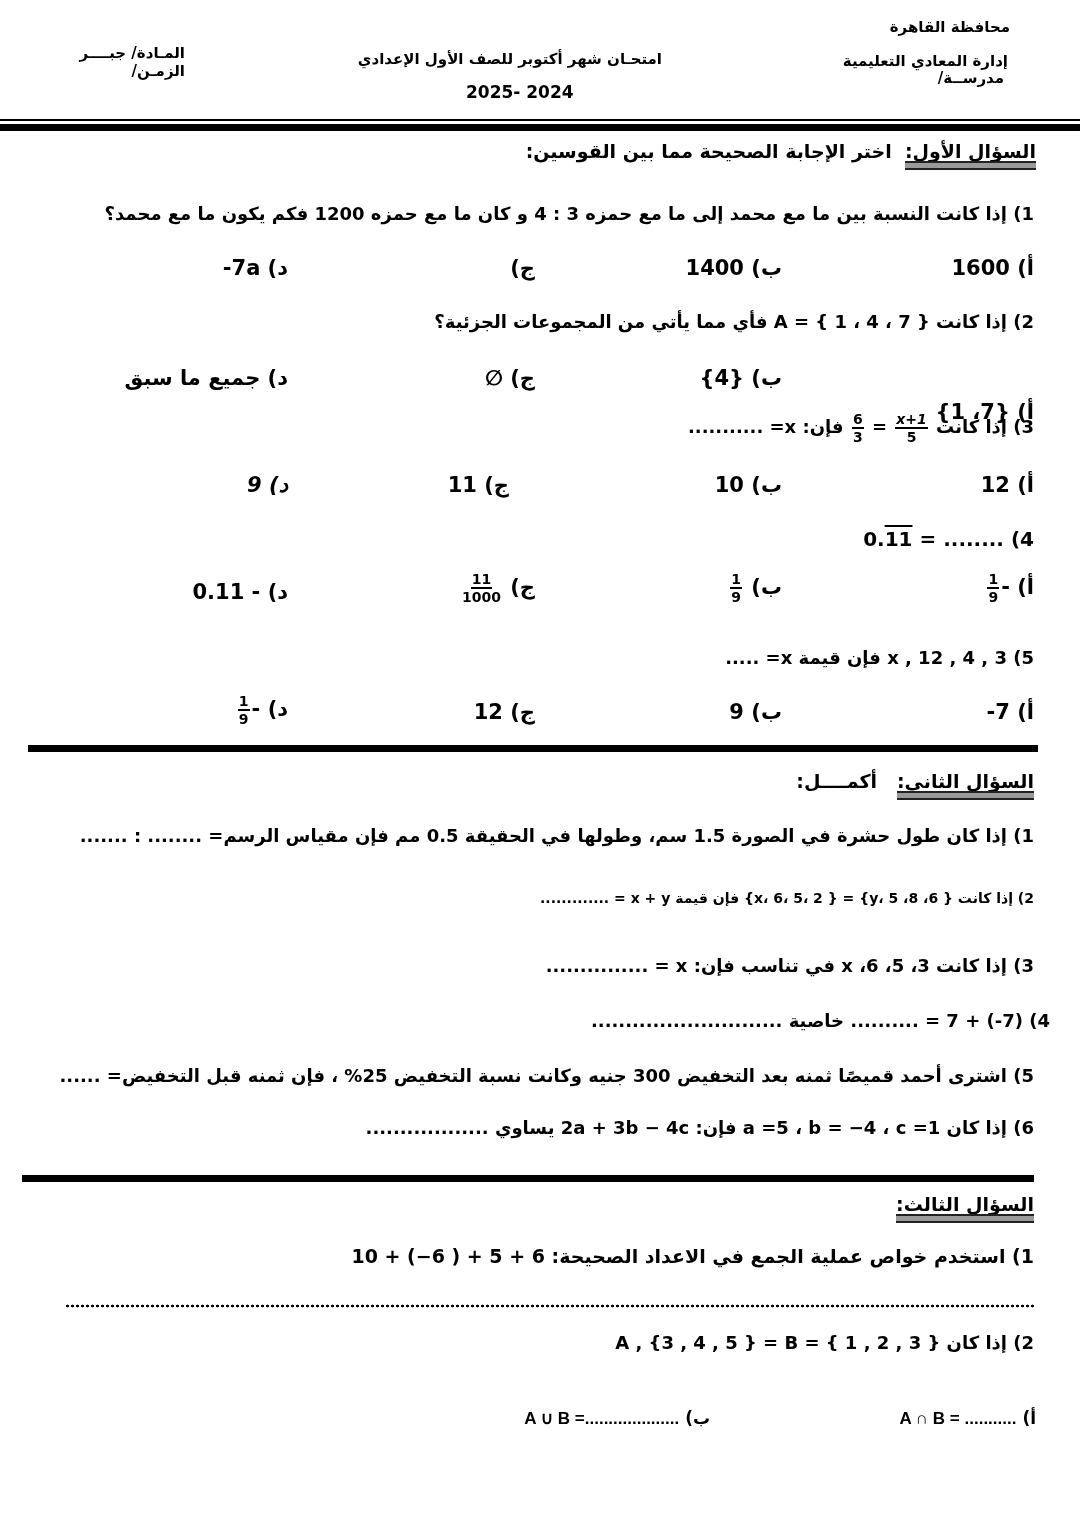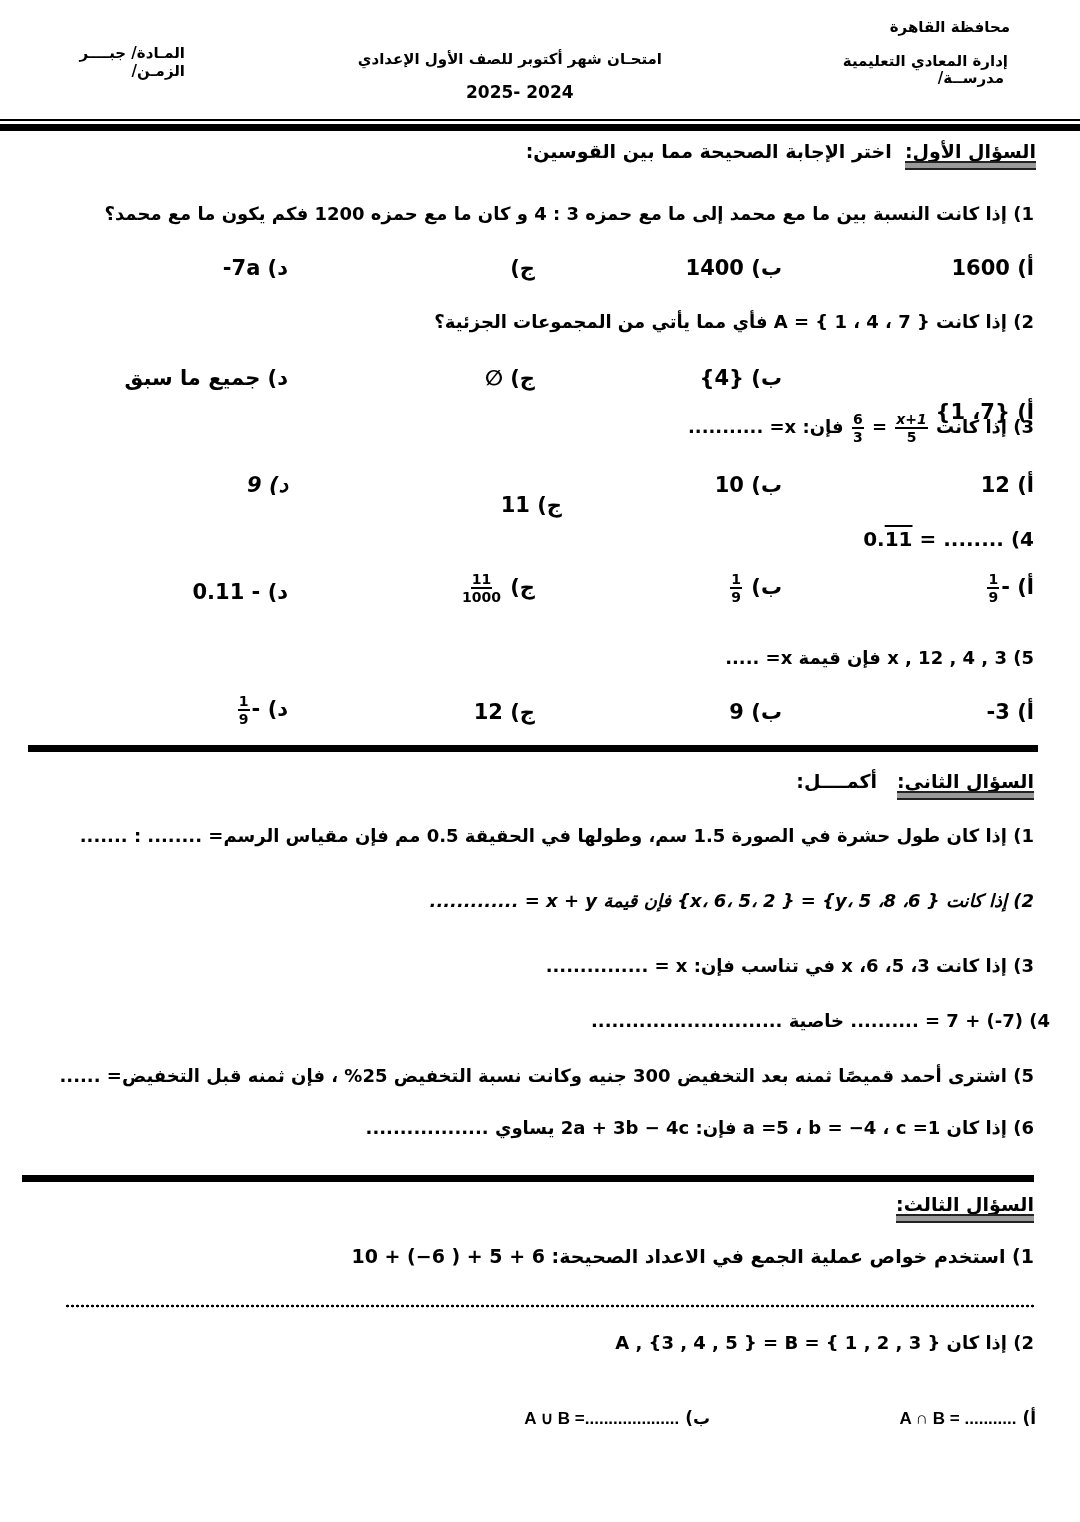--- a/index.html
+++ b/index.html
@@ -71,21 +71,21 @@
   </span>
   <span>=</span>
   <span class="frac">
     <span class="num">6</span>
     <span class="den">3</span>
   </span>
   <span>فإن: x= ...........</span>
 </div>
 <div class="abs rtl opt" style="right:46px; top:473px;">أ) 12</div>
 <div class="abs rtl opt" style="right:298px; top:473px;">ب) 10</div>
-<div class="abs rtl opt" style="right:518px; top:473px;margin-top:20px;">ج) 11</div>
+<div class="abs rtl opt" style="right:571px; top:473px;">ج) 11</div>
 <div class="abs rtl opt" style="right:792px; top:473px;font-style:italic;">د) 9</div>
 
 <div class="abs rtl line" style="right:46px; top:527px; font-size:20px;">
   <span>4) ........ =</span>
   <span class="ltr">0.<span class="overline">11</span></span>
 </div>
 
 <div class="abs rtl opt" style="right:46px; top:572px;">
   <span>أ)</span>
   <span>-</span><span class="frac">
@@ -106,40 +106,40 @@
       <span class="num">11</span>
       <span class="den">1000</span>
     </span>
 </div>
 <div class="abs rtl opt" style="right:792px; top:580px;margin-left:20px;">
   <span>د)</span>
   <span>- 0.11</span>
 </div>
 
 <div class="abs rtl line" style="right:46px; top:647px; font-size:18px;">5)  3 , 4 , x , 12 فإن قيمة x= .....</div>
-<div class="abs rtl opt" style="right:46px; top:700px;">أ) 3-</div>
+<div class="abs rtl opt" style="right:46px; top:700px;">أ) 7-</div>
 <div class="abs rtl opt" style="right:298px; top:700px;">ب) 9</div>
 <div class="abs rtl opt" style="right:545px; top:700px;">ج) 12</div>
 <div class="abs rtl opt" style="right:792px; top:694px;">
   <span>د)</span>
   <span>-</span><span class="frac">
       <span class="num">1</span>
       <span class="den">9</span>
     </span>
 </div>
 
 <div class="rule-thick" style="left:28px; top:745px; width:1010px;"></div>
 
 <div class="abs rtl qtitle" style="right:46px; top:770px;">
   <span class="u">السؤال الثاني:</span>&nbsp;&nbsp;
   <span>أكمــــل:</span>
 </div>
 
 <div class="abs rtl line" style="right:46px; top:825px; font-size:18px;">1) إذا كان طول حشرة في الصورة 1.5 سم، وطولها في الحقيقة 0.5 مم فإن مقياس الرسم= ........ : .......</div>
-<div class="abs rtl line" style="right:46px; top:890px; font-size:18px;font-style:italic;">2) إذا كانت { 6، 8، y، 5} = { x، 6، 5، 2} فإن قيمة x + y = .............</div>
+<div class="abs rtl line" style="right:46px; top:890px; font-size:14px;">2) إذا كانت { 6، 8، y، 5} = { x، 6، 5، 2} فإن قيمة x + y = .............</div>
 <div class="abs rtl line" style="right:46px; top:955px; font-size:18px;">3) إذا كانت 3، 5، 6، x في تناسب فإن:      x = ...............</div>
 <div class="abs rtl line" style="right:30px; top:1010px; font-size:18px;">4) (7-) + 7 = ..........    خاصية ............................</div>
 <div class="abs rtl line" style="right:46px; top:1065px; font-size:18px;">5) اشترى أحمد قميصًا ثمنه بعد التخفيض 300 جنيه وكانت نسبة التخفيض 25% ، فإن ثمنه قبل التخفيض= ......</div>
 <div class="abs rtl line" style="right:46px; top:1117px; font-size:18px;">6) إذا كان a =5 ، b = −4 ، c =1 فإن:  2a + 3b − 4c  يساوي ..................</div>
 
 <div class="rule-thick" style="left:22px; top:1175px; width:1012px;"></div>
 
 <div class="abs rtl qtitle" style="right:46px; top:1193px;">
   <span class="u">السؤال الثالث:</span>
 </div>

